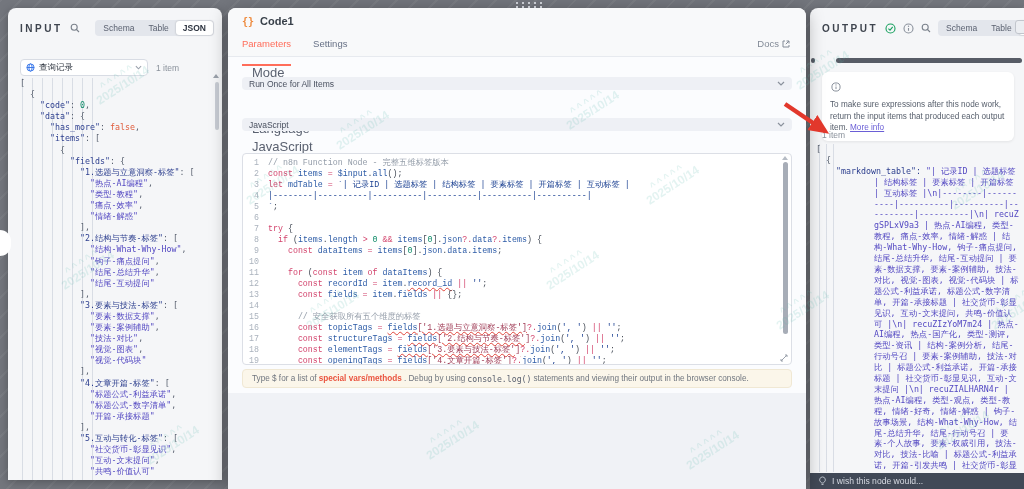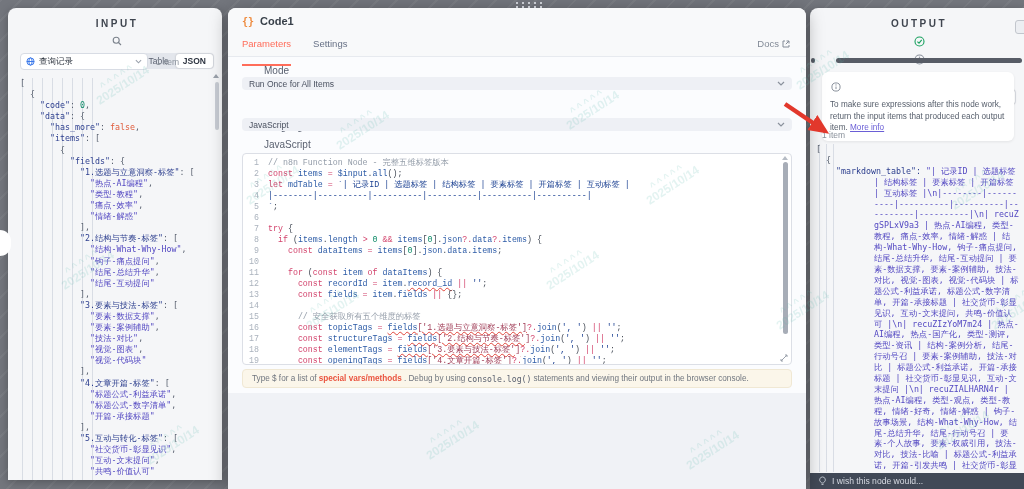--- a/index.html
+++ b/index.html
@@ -17,28 +17,28 @@
       background-image:radial-gradient(circle,#c7cad0 1px,transparent 1.2px);
       background-size:6px 4px;}
   
   .panel{position:absolute;background:#f5f6f8;box-shadow:0 2px 10px rgba(0,0,0,.28);z-index:2;}
   .input-panel{left:8px;top:8px;width:214px;height:472px;border-radius:8px 8px 0 0;}
   .output-panel{left:810px;top:8px;width:214px;height:481px;border-radius:8px 0 0 0;}
   .modal{position:absolute;left:228px;top:8px;width:578px;height:481px;background:#fbfcfe;
          border-radius:8px 8px 0 0;box-shadow:0 4px 18px rgba(0,0,0,.35);z-index:3;}
   
   .phead{position:absolute;left:0;right:0;top:10px;height:20px;display:flex;align-items:center;
-         padding:0 8px 0 12px;gap:6px;flex-direction:column;}
+         padding:0 8px 0 12px;gap:6px;}
   .ptitle{font-size:10px;font-weight:bold;letter-spacing:2.5px;color:#3f454f;}
   .icon-btn{display:inline-flex;align-items:center;justify-content:center;width:12px;height:12px;flex:0 0 auto;}
   .tabs{margin-left:auto;display:flex;background:#e3e6ec;border-radius:4px;padding:1px;}
   .tab{font-size:8.5px;color:#5a6170;padding:2px 7px;border-radius:3px;cursor:pointer;white-space:nowrap;}
   .tab.active{background:#ffffff;color:#2d3440;font-weight:bold;box-shadow:0 0 2px rgba(0,0,0,.25);}
   
-  .src-row{position:absolute;left:12px;top:46px;height:15px;display:flex;align-items:center;gap:8px;}
+  .src-row{position:absolute;left:12px;top:52px;height:15px;display:flex;align-items:center;gap:8px;}
   .src-select{display:flex;align-items:center;gap:4px;width:116px;height:15px;background:#fff;
               border:1px solid #d8dce4;border-radius:4px;padding:0 5px;}
   .src-select .lbl{font-size:8.5px;color:#2f3640;flex:1;white-space:nowrap;overflow:hidden;}
   .count{font-size:8.5px;color:#8a919b;}
   
   .jsonpane{position:absolute;left:12px;top:70px;right:9px;bottom:0;overflow:hidden;
             font-family:"DejaVu Sans Mono",monospace;font-size:8.3px;line-height:11.1px;
             background-image:repeating-linear-gradient(90deg,rgba(151,163,184,.3) 0 1px,transparent 1px 10px);
             background-size:74px 100%;background-position:2px 0;background-repeat:no-repeat;}
   .cline{white-space:pre;}
@@ -54,21 +54,21 @@
   
   .m-head{position:absolute;left:0;right:0;top:0;height:48px;background:#f8f9fa;
           border-bottom:1px solid #e7eaef;border-radius:8px 8px 0 0;}
   .m-title{position:absolute;left:14px;top:7px;display:flex;align-items:center;gap:6px;}
   .braces{font-family:"DejaVu Sans Mono",monospace;font-weight:bold;font-size:10px;color:#ee8a3c;}
   .m-name{font-size:11px;font-weight:bold;color:#384049;}
   .m-tabs{position:absolute;left:14px;top:30px;display:flex;gap:22px;}
   .m-tab{font-size:9.5px;color:#667085;padding-bottom:15px;cursor:pointer;}
   .m-tab.active{color:#ff6d5a;border-bottom:2px solid #ff6d5a;}
   .docs{position:absolute;right:16px;top:30px;font-size:9.5px;color:#828a96;display:flex;gap:3px;align-items:center;cursor:pointer;}
-  .f-label{position:absolute;left:26px;font-size:10px;color:#5a6170;padding-left:10px;}
+  .f-label{position:absolute;left:14px;font-size:13px;color:#5a6170;padding-left:10px;}
   .f-select{position:absolute;left:14px;right:14px;height:13px;background:#eef0f5;border-radius:4px;
             display:flex;align-items:center;padding:0 7px;font-size:8.5px;color:#4a5160;cursor:pointer;}
   .f-select .chev{margin-left:auto;}
   .editor{position:absolute;left:14px;right:14px;top:145px;height:210px;background:#fff;
           border:1px solid #dcdfe6;border-radius:4px;overflow:hidden;
           font-family:Liberation Mono, monospace;font-size:8.3px;line-height:11px;}
   .editor .lines{position:absolute;left:0;top:3px;right:8px;}
   .lnum{display:inline-block;width:16px;text-align:right;margin-right:9px;color:#aab2bd;}
   .code-thumb{position:absolute;right:3px;top:8px;width:5px;height:172px;background:#a7adb7;border-radius:3px;}
   .code-up{right:3px;top:2px;border-bottom-color:#b6bcc5;}

